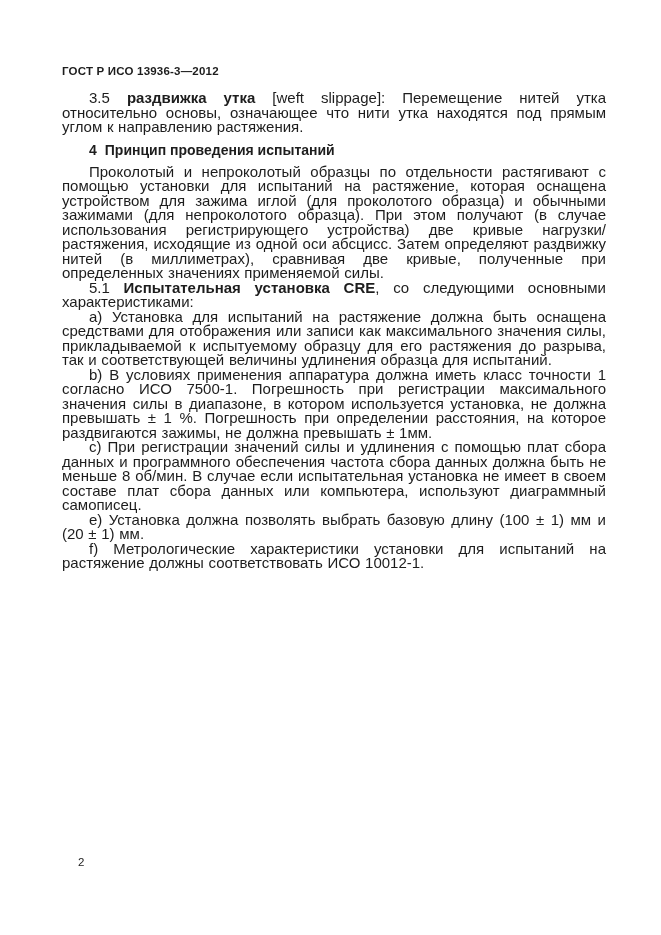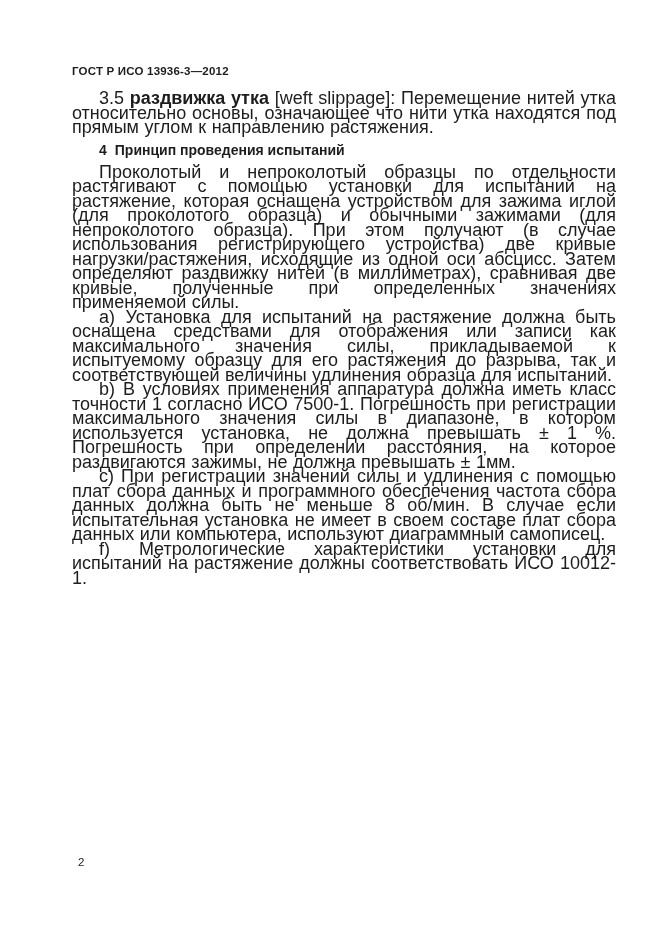--- a/index.html
+++ b/index.html
@@ -11,34 +11,34 @@
     position: relative;
     width: 661px;
     height: 935px;
     background: #ffffff;
     color: #1d1d1d;
     font-family: "Liberation Sans", "DejaVu Sans", sans-serif;
     overflow: hidden;
   }
   .content {
     position: absolute;
-    left: 72px;
+    left: 62px;
     top: 64px;
     width: 544px;
   }
   .running-header {
     font-weight: 700;
     font-size: 11.5px;
     line-height: 14px;
     letter-spacing: 0.2px;
     margin: 0 0 13px 0;
   }
   p.body {
     margin: 0;
-    font-size: 18px;
+    font-size: 15px;
     line-height: 14.5px;
     text-align: justify;
     text-indent: 27px;
     word-spacing: 0.5px;
   }
   h2.hd {
     margin: 7px 0 6px 0;
     font-size: 14px;
     line-height: 17px;
     font-weight: 700;
@@ -64,23 +64,25 @@
     <div class="running-header">ГОСТ Р ИСО 13936-3—2012</div>
 
     <p class="body"><span>3.5 </span><b>раздвижка утка</b><span> [weft slippage]: Перемещение нитей утка относительно основы, означающее что нити утка находятся под прямым углом к направлению растяжения.</span></p>
 
 
     <h2 class="hd"><span class="hd-num">4</span><span>Принцип проведения испытаний</span></h2>
 
     <p class="body">Проколотый и непроколотый образцы по отдельности растягивают с помощью установки для испытаний на растяжение, которая оснащена устройством для зажима иглой (для проколотого образца) и обычными зажимами (для непроколотого образца). При этом получают (в случае использования регистрирующего устройства) две кривые нагрузки/растяжения, исходящие из одной оси абсцисс. Затем определяют раздвижку нитей (в миллиметрах), сравнивая две кривые, полученные при определенных значениях применяемой силы.</p>
 
 
+    <p class="body"><span>5.1 </span><b>Испытательная установка CRE</b><span>, со следующими основными характеристиками:</span></p>
 
     <p class="body">a) Установка для испытаний на растяжение должна быть оснащена средствами для отображения или записи как максимального значения силы, прикладываемой к испытуемому образцу для его растяжения до разрыва, так и соответствующей величины удлинения образца для испытаний.</p>
     <p class="body">b) В условиях применения аппаратура должна иметь класс точности 1 согласно ИСО 7500-1. Погрешность при регистрации максимального значения силы в диапазоне, в котором используется установка, не должна превышать ± 1 %. Погрешность при определении расстояния, на которое раздвигаются зажимы, не должна превышать ± 1мм.</p>
     <p class="body">c) При регистрации значений силы и удлинения с помощью плат сбора данных и программного обеспечения частота сбора данных должна быть не меньше 8 об/мин. В случае если испытательная установка не имеет в своем составе плат сбора данных или компьютера, используют диаграммный самописец.</p>
+    <p class="body">e) Установка должна позволять выбрать базовую длину (100 ± 1) мм и (20 ± 1) мм.</p>
     <p class="body">f) Метрологические характеристики установки для испытаний на растяжение должны соответствовать ИСО 10012-1.</p>
 
 
   </div>
 
   <div class="page-number">2</div>
 </div>
 
 </body></html>

